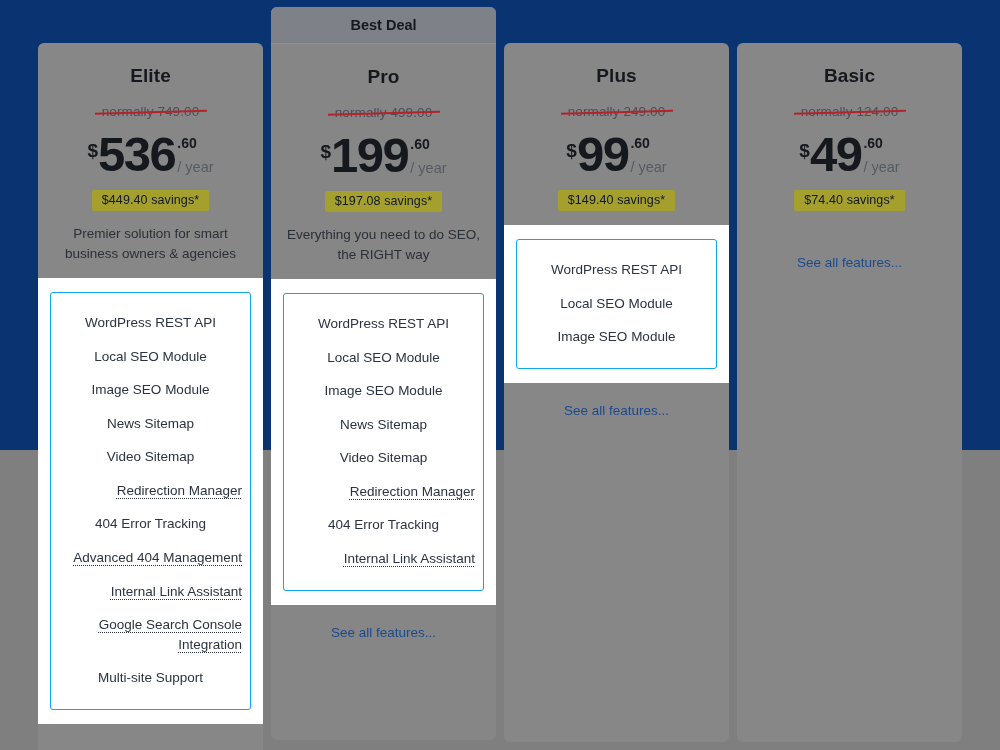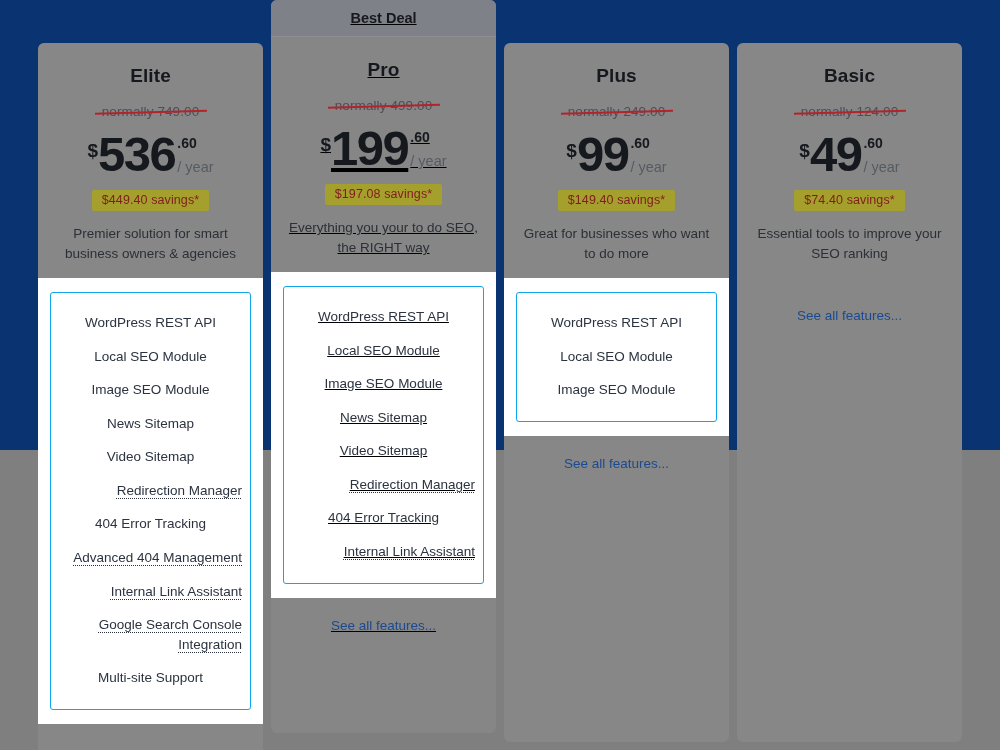--- a/index.html
+++ b/index.html
@@ -128,21 +128,21 @@
     font-size: 14.5px;
     color: #565b63;
     margin-top: 10px;
   }
 
   .savings-badge {
     display: inline-block;
     margin-top: 13px;
     padding: 3px 10px 4px;
     background: #a5a02d;
-    color: #7f1d1d;
+    color: #0f172a;
     font-size: 12.5px;
     border-radius: 2px;
     letter-spacing: .1px;
   }
 
   .tagline {
     margin-top: 13px;
     font-size: 13.5px;
     line-height: 1.48;
     color: #2b2f36;
@@ -213,61 +213,61 @@
             <div class="feature-item">Video Sitemap</div>
             <div class="feature-item has-tip">Redirection Manager</div>
             <div class="feature-item">404 Error Tracking</div>
             <div class="feature-item has-tip">Advanced 404 Management</div>
             <div class="feature-item has-tip">Internal Link Assistant</div>
             <div class="feature-item has-tip">Google Search Console Integration</div>
             <div class="feature-item">Multi-site Support</div>
           </div>
         </div></div>
     </div>
-    <div class="plan-card featured" style="left: 271px; top: 0; width: 225px; height: 733px; text-decoration: underline;">
+    <div class="plan-card featured" style="left: 271px; top: 7px; width: 225px; height: 733px;">
       <div class="best-deal-banner">Best Deal</div>
       <div class="card-body"><div class="plan-name">Pro</div><div class="normally"><span>normally 499.00</span><span class="strike"></span></div><div class="price-row">
           <span class="currency">$</span>
           <span class="price-main">199</span>
           <span class="price-right">
             <span class="price-cents">.60</span>
             <span class="price-period">/ year</span>
           </span>
-        </div><div><span class="savings-badge">$197.08 savings*</span></div><div class="tagline">Everything you your to do SEO, the RIGHT way</div><div class="feature-box">
+        </div><div><span class="savings-badge">$197.08 savings*</span></div><div class="tagline">Everything you need to do SEO, the RIGHT way</div><div class="feature-box">
           <div class="feature-inner">
             <div class="feature-item">WordPress REST API</div>
             <div class="feature-item">Local SEO Module</div>
             <div class="feature-item">Image SEO Module</div>
             <div class="feature-item">News Sitemap</div>
             <div class="feature-item">Video Sitemap</div>
             <div class="feature-item has-tip">Redirection Manager</div>
             <div class="feature-item">404 Error Tracking</div>
             <div class="feature-item has-tip">Internal Link Assistant</div>
           </div>
         </div><a class="see-all">See all features...</a></div>
     </div>
     <div class="plan-card" style="left: 504px; top: 43px; width: 225px; height: 699px;">
       <div class="card-body"><div class="plan-name">Plus</div><div class="normally"><span>normally 249.00</span><span class="strike"></span></div><div class="price-row">
           <span class="currency">$</span>
           <span class="price-main">99</span>
           <span class="price-right">
             <span class="price-cents">.60</span>
             <span class="price-period">/ year</span>
           </span>
-        </div><div><span class="savings-badge">$149.40 savings*</span></div><div class="tagline">Great for businesses who want to do more</div><div class="feature-box">
+        </div><div><span class="savings-badge">$149.40 savings*</span></div><div class="feature-box">
           <div class="feature-inner">
             <div class="feature-item">WordPress REST API</div>
             <div class="feature-item">Local SEO Module</div>
             <div class="feature-item">Image SEO Module</div>
           </div>
         </div><a class="see-all">See all features...</a></div>
     </div>
     <div class="plan-card" style="left: 737px; top: 43px; width: 225px; height: 699px;">
       <div class="card-body"><div class="plan-name">Basic</div><div class="normally"><span>normally 124.00</span><span class="strike"></span></div><div class="price-row">
           <span class="currency">$</span>
           <span class="price-main">49</span>
           <span class="price-right">
             <span class="price-cents">.60</span>
             <span class="price-period">/ year</span>
           </span>
-        </div><div><span class="savings-badge">$74.40 savings*</span></div><div class="tagline">Essential tools to improve your SEO ranking</div><a class="see-all detached">See all features...</a></div>
+        </div><div><span class="savings-badge">$74.40 savings*</span></div><a class="see-all detached">See all features...</a></div>
     </div>
   </div>
 
 </body></html>

